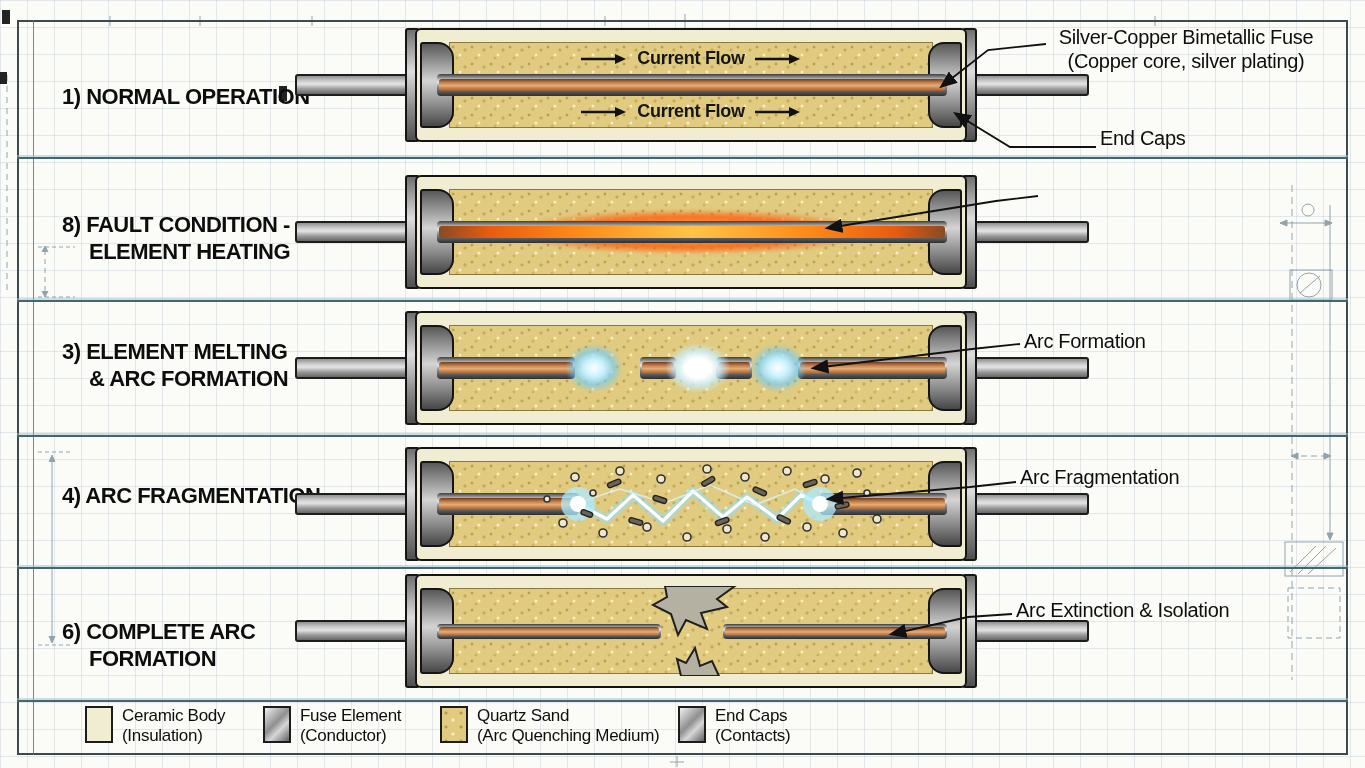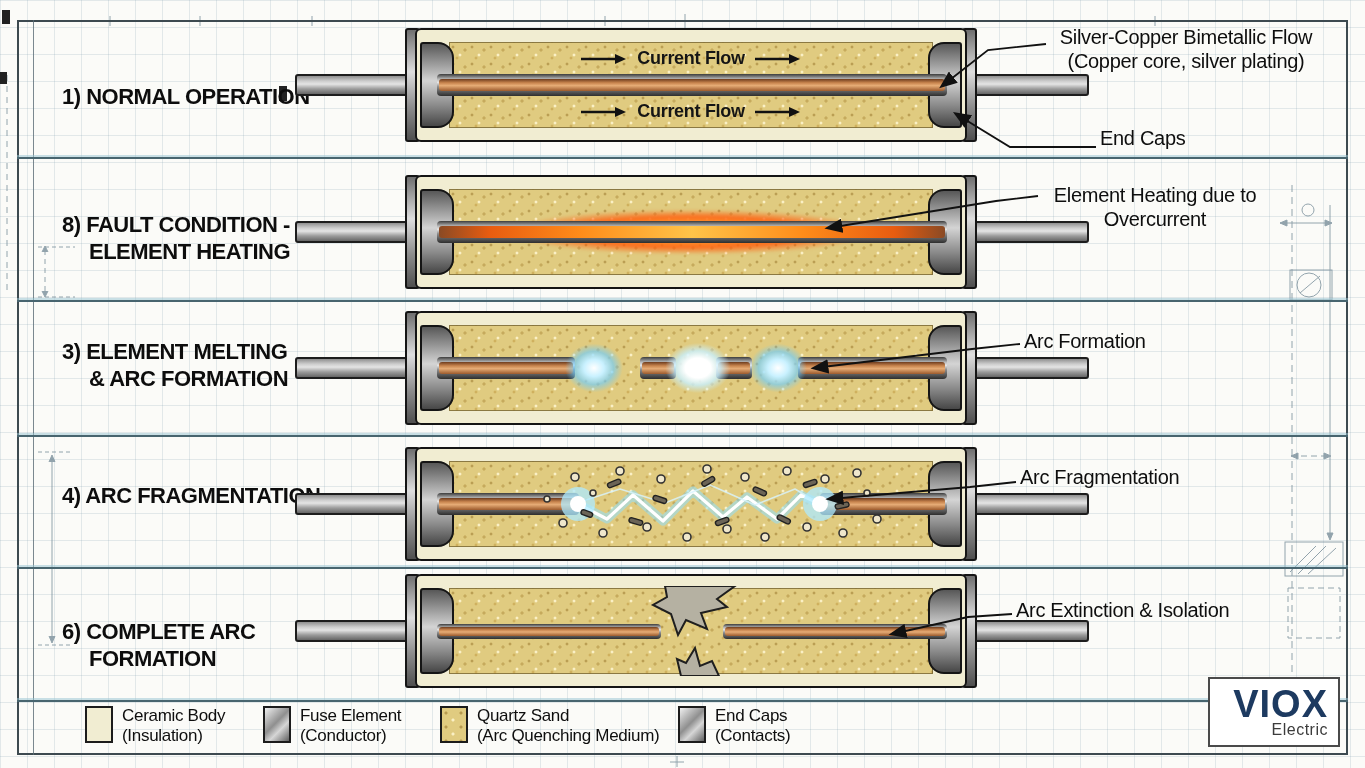--- a/index.html
+++ b/index.html
@@ -304,23 +304,22 @@
       <path d="M266,90 L304,90 L297,75 L285,80 L280,62 L271,77 L262,73 Z" fill="#b5b1a2" stroke="#1f1f1f" stroke-width="2"></path>
     </svg>
     <div class="elem thin" style="left:144px;width:224px">
         <div class="core"></div>
       </div>
     <div class="elem thin" style="left:430px;width:224px">
         <div class="core"></div>
       </div>
   </div>
 
-  <div class="ann center" style="left:1040px;top:26px;width:292px"><span>Silver-Copper Bimetallic Flow</span><br><span>(Copper core, silver plating)</span></div>
+  <div class="ann center" style="left:1040px;top:26px;width:292px"><span>Silver-Copper Bimetallic Fuse</span><br><span>(Copper core, silver plating)</span></div>
   <div class="ann" style="left:1100px;top:127px"><span>End Caps</span></div>
-  <div class="ann center" style="left:1042px;top:184px;width:226px"><span>Element Heating due to</span><br><span>Overcurrent</span></div>
   <div class="ann" style="left:1024px;top:330px"><span>Arc Formation</span></div>
   <div class="ann" style="left:1020px;top:466px"><span>Arc Fragmentation</span></div>
   <div class="ann" style="left:1016px;top:599px"><span>Arc Extinction &amp; Isolation</span></div>
 
   <svg class="callouts" width="1365" height="768">
     <defs>
       <marker id="ah" markerWidth="10" markerHeight="8" refX="8" refY="4" orient="auto">
         <polygon points="0,0 10,4 0,8" fill="#111"></polygon>
       </marker>
     </defs>
@@ -344,18 +343,14 @@
   </div>
   <div class="legend-item" style="left:440px">
     <div class="swatch" style="background-color:#e0cb80;background-image:radial-gradient(circle at 4px 5px, rgba(140,105,30,.5) 1px, transparent 2px),radial-gradient(circle at 11px 12px, rgba(252,242,200,.95) 1px, transparent 2px);background-size:15px 14px;"></div>
     <div class="legend-text"><span>Quartz Sand</span><br><span>(Arc Quenching Medium)</span></div>
   </div>
   <div class="legend-item" style="left:678px">
     <div class="swatch sw-metal"></div>
     <div class="legend-text"><span>End Caps</span><br><span>(Contacts)</span></div>
   </div>
 
-  <div class="logo-box">
-    <div class="logo-brand">VIOX</div>
-    <div class="logo-sub">Electric</div>
-  </div>
 
 </div>
 
 </body></html>

